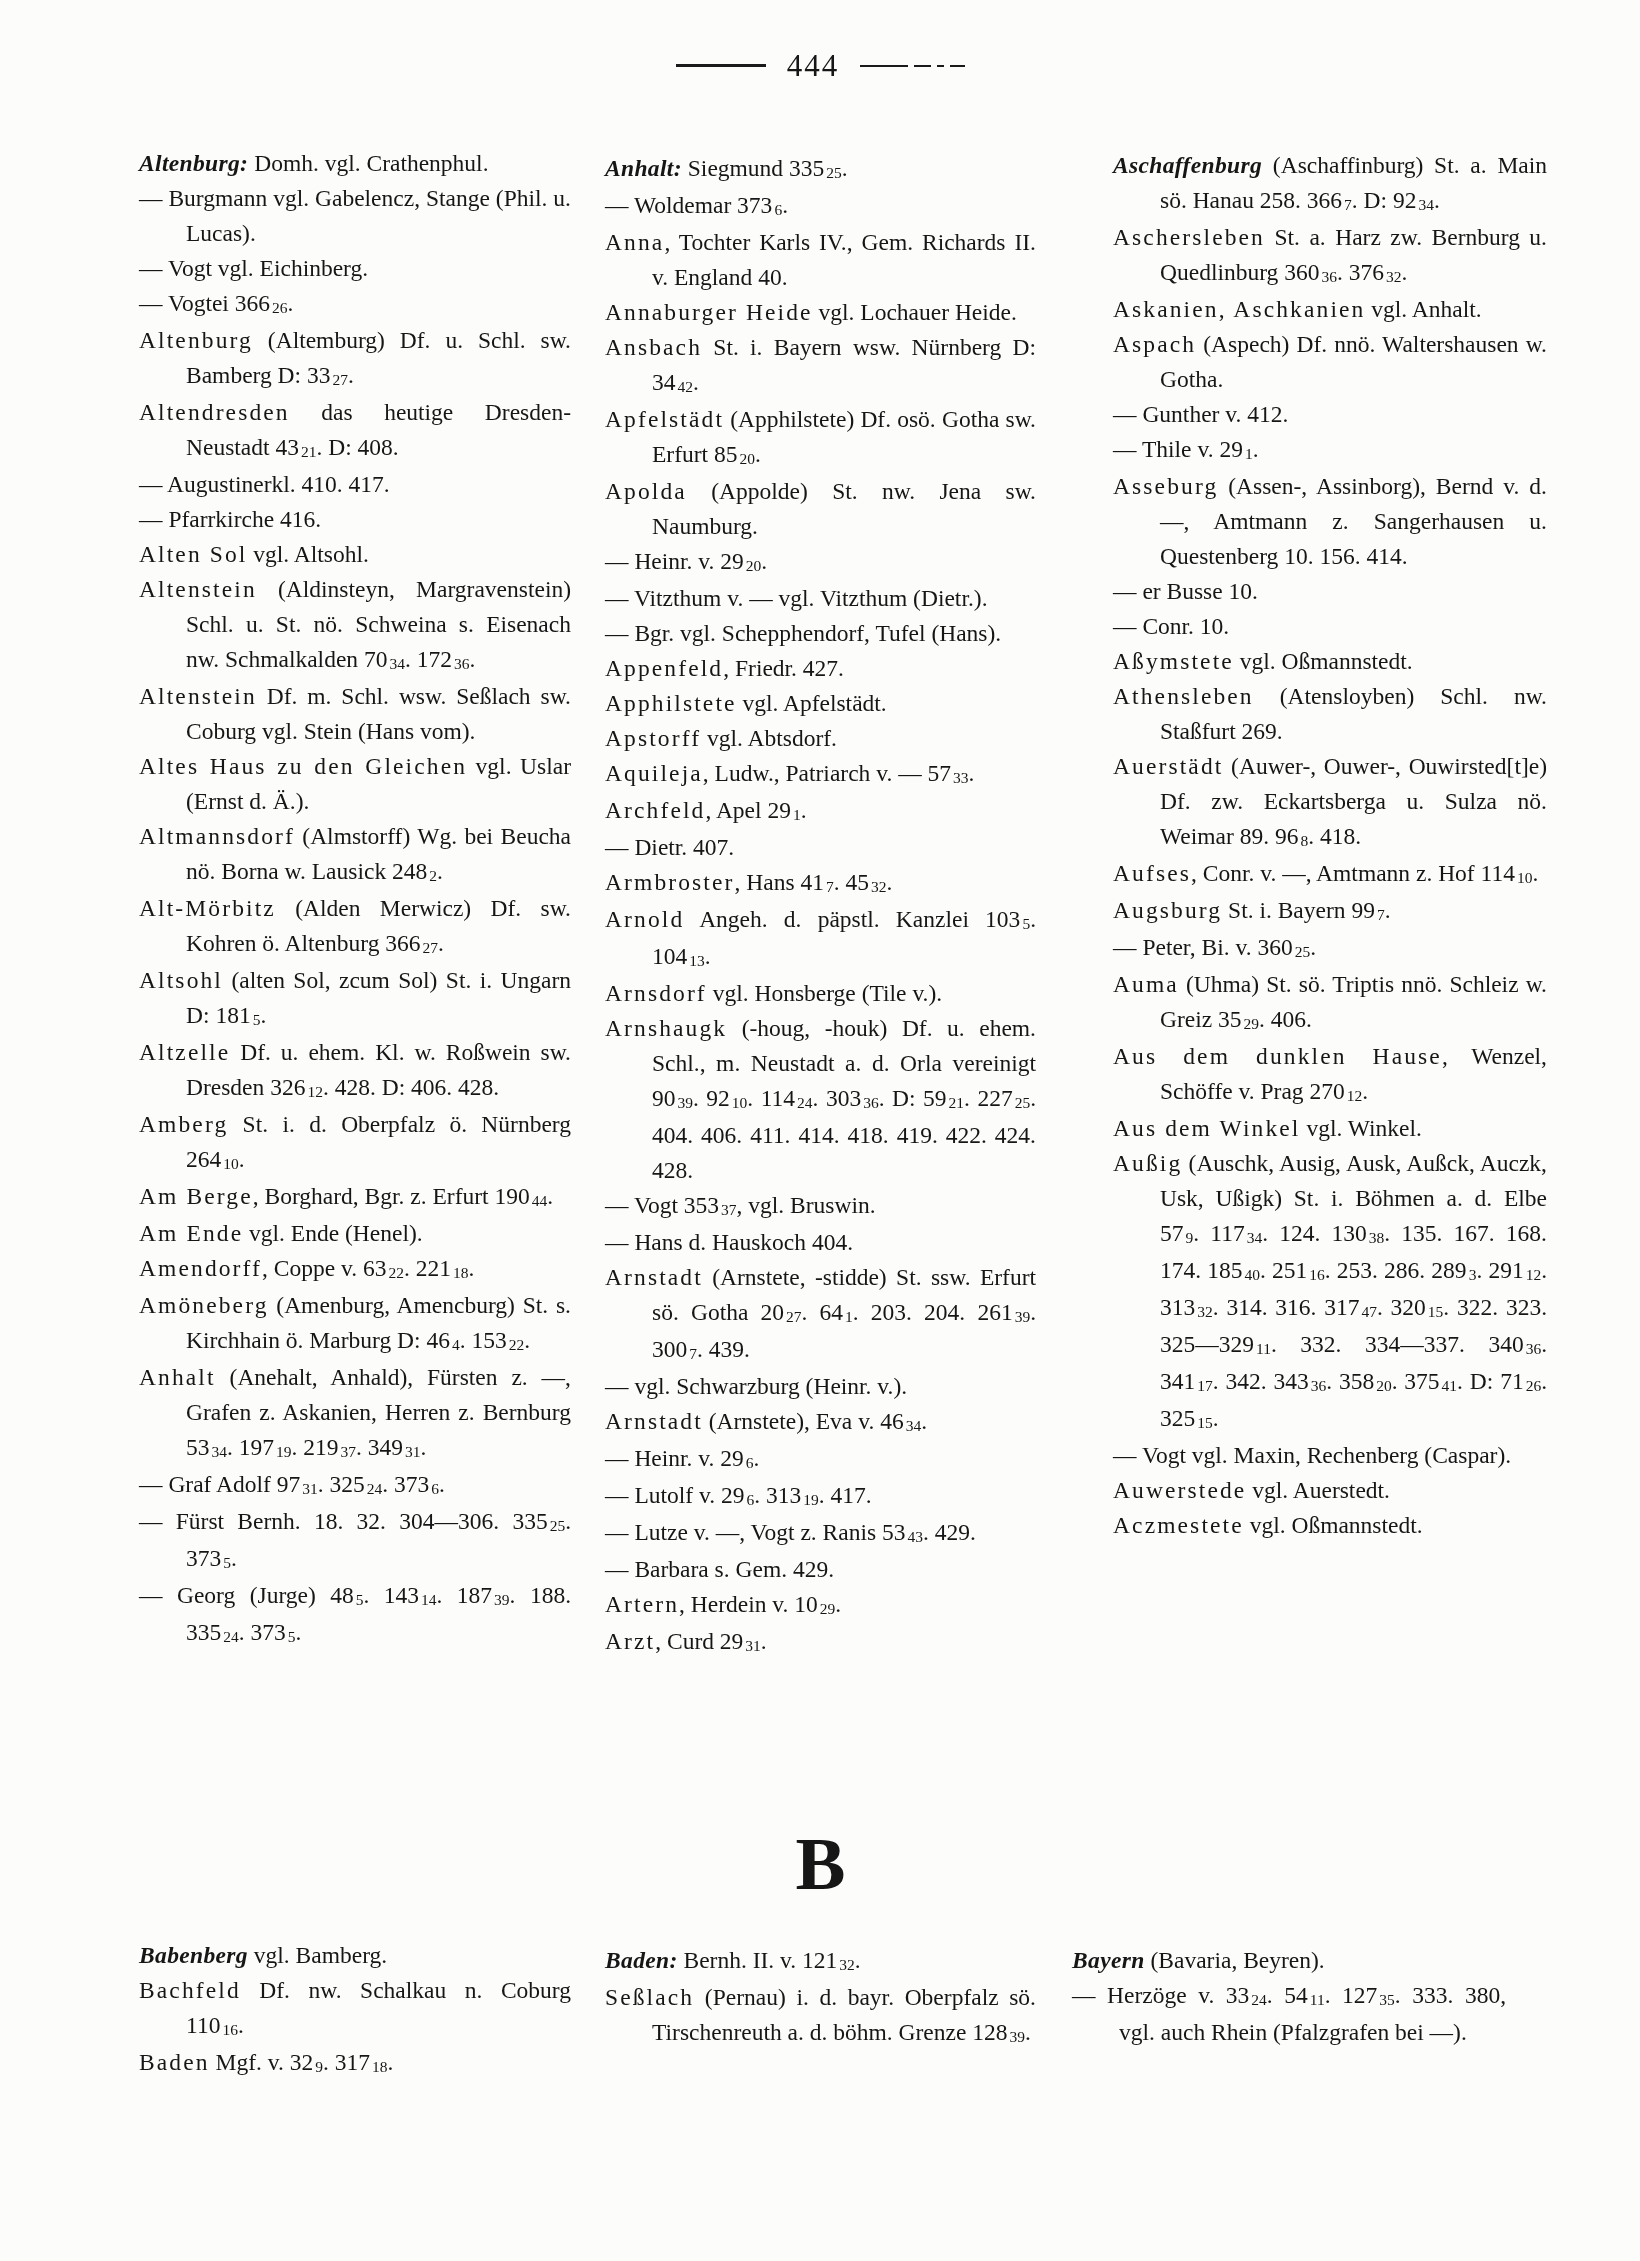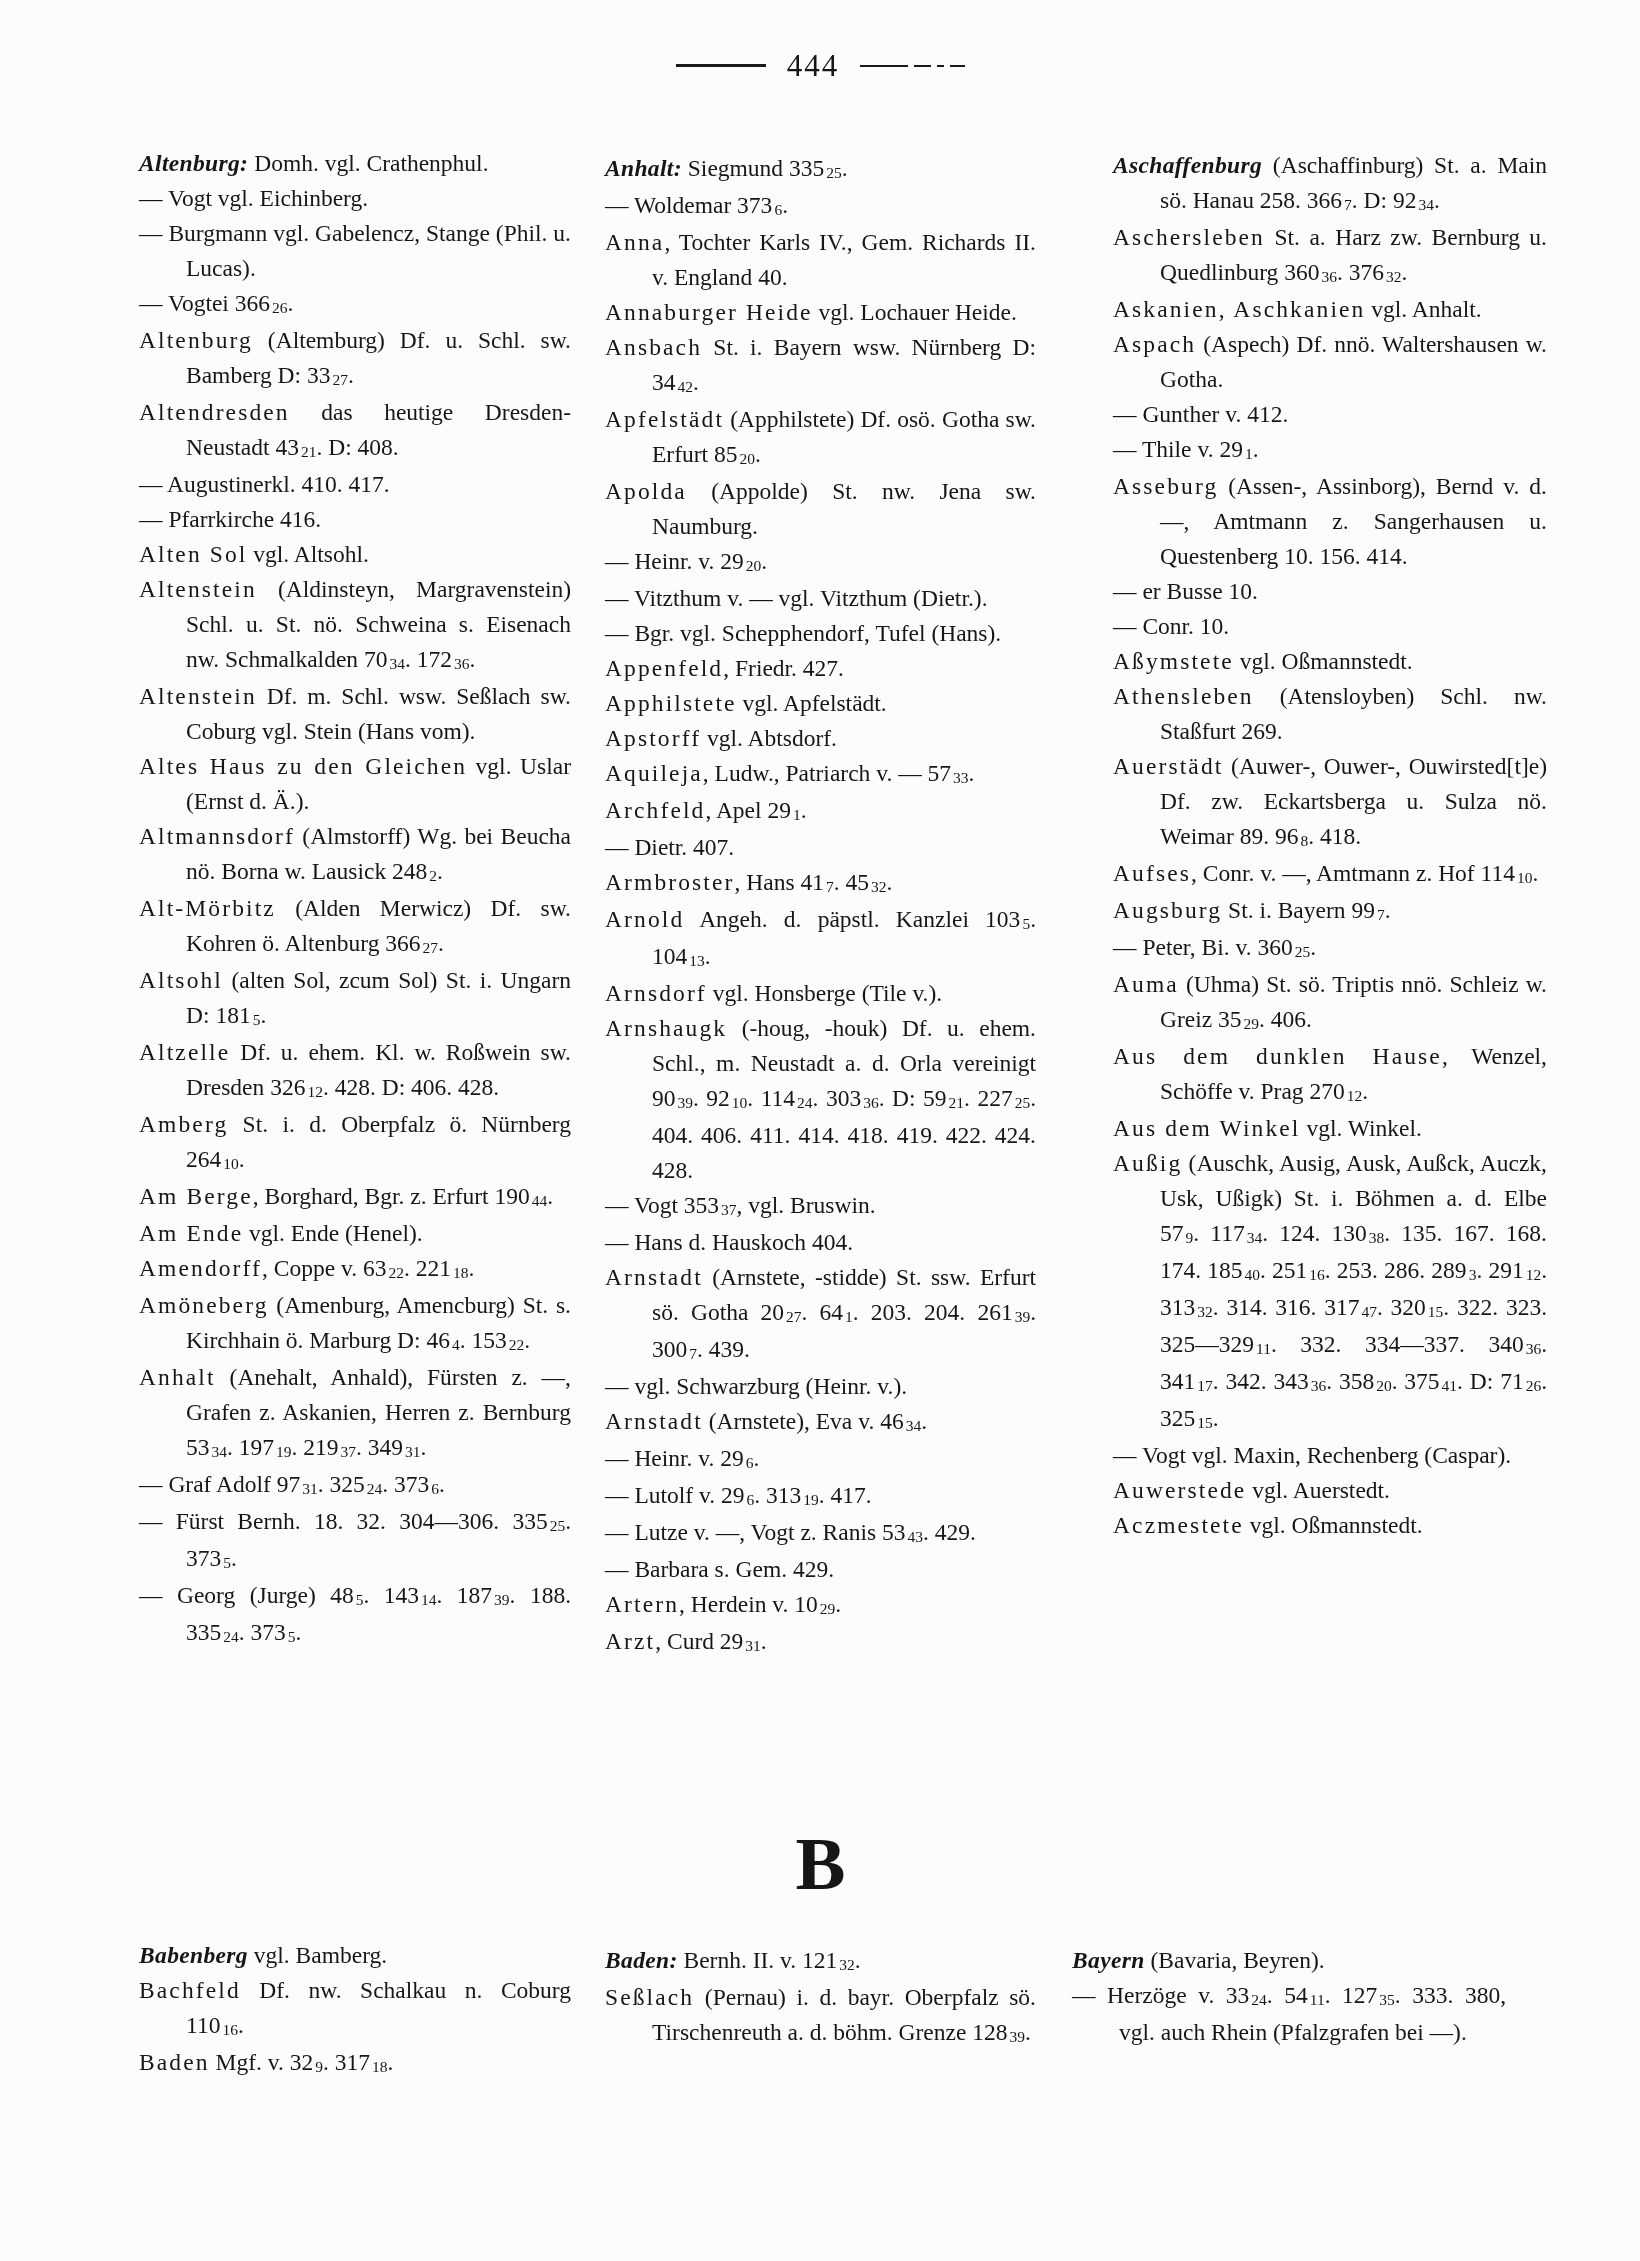--- a/index.html
+++ b/index.html
@@ -48,22 +48,22 @@
     <span class="rule-right">
       <i style="width:48px"></i>
         <i style="width:17px"></i>
         <i style="width:7px"></i>
         <i style="width:15px"></i>
     </span>
   </div>
 
   <div class="col" id="colA1" style="left:139px;top:146px;width:432px;">
       <p class="entry"><span class="head-bold">Altenburg:</span> Domh. vgl. Crathenphul.</p>
+      <p class="entry">— Burgmann vgl. Gabelencz, Stange (Phil. u. Lucas).</p>
       <p class="entry">— Vogt vgl. Eichinberg.</p>
-      <p class="entry">— Burgmann vgl. Gabelencz, Stange (Phil. u. Lucas).</p>
       <p class="entry">— Vogtei 366<span class="linenum">26</span>.</p>
       <p class="entry"><span class="head-spaced">Altenburg</span> (Altemburg) Df. u. Schl. sw. Bamberg D: 33<span class="linenum">27</span>.</p>
       <p class="entry"><span class="head-spaced">Altendresden</span> das heutige Dresden-Neustadt 43<span class="linenum">21</span>. D: 408.</p>
       <p class="entry">— Augustinerkl. 410. 417.</p>
       <p class="entry">— Pfarrkirche 416.</p>
       <p class="entry"><span class="head-spaced">Alten Sol</span> vgl. Altsohl.</p>
       <p class="entry"><span class="head-spaced">Altenstein</span> (Aldinsteyn, Margravenstein) Schl. u. St. nö. Schweina s. Eisenach nw. Schmalkalden 70<span class="linenum">34</span>. 172<span class="linenum">36</span>.</p>
       <p class="entry"><span class="head-spaced">Altenstein</span> Df. m. Schl. wsw. Seßlach sw. Coburg vgl. Stein (Hans vom).</p>
       <p class="entry"><span class="head-spaced">Altes Haus zu den Gleichen</span> vgl. Uslar (Ernst d. Ä.).</p>
       <p class="entry"><span class="head-spaced">Altmannsdorf</span> (Almstorff) Wg. bei Beucha nö. Borna w. Lausick 248<span class="linenum">2</span>.</p>

